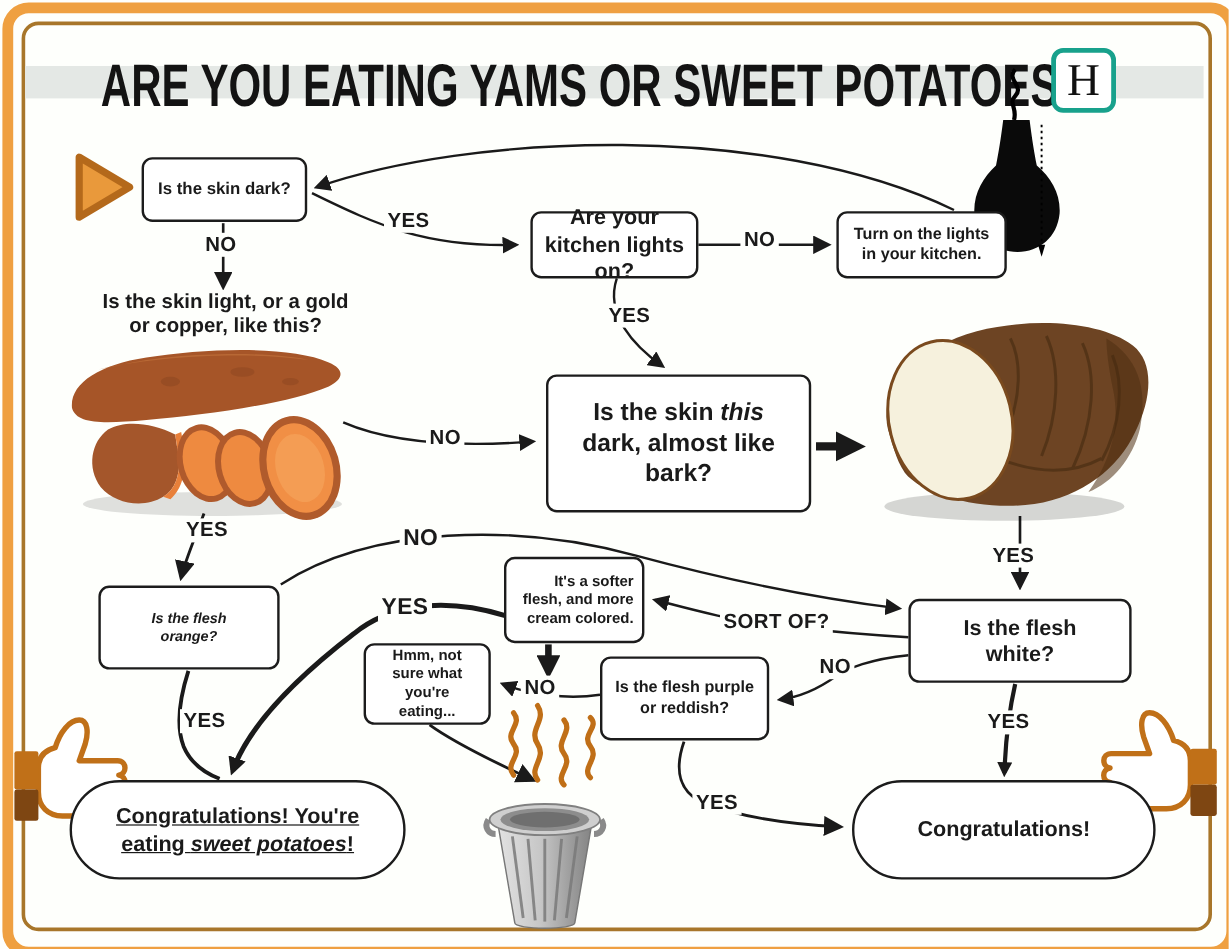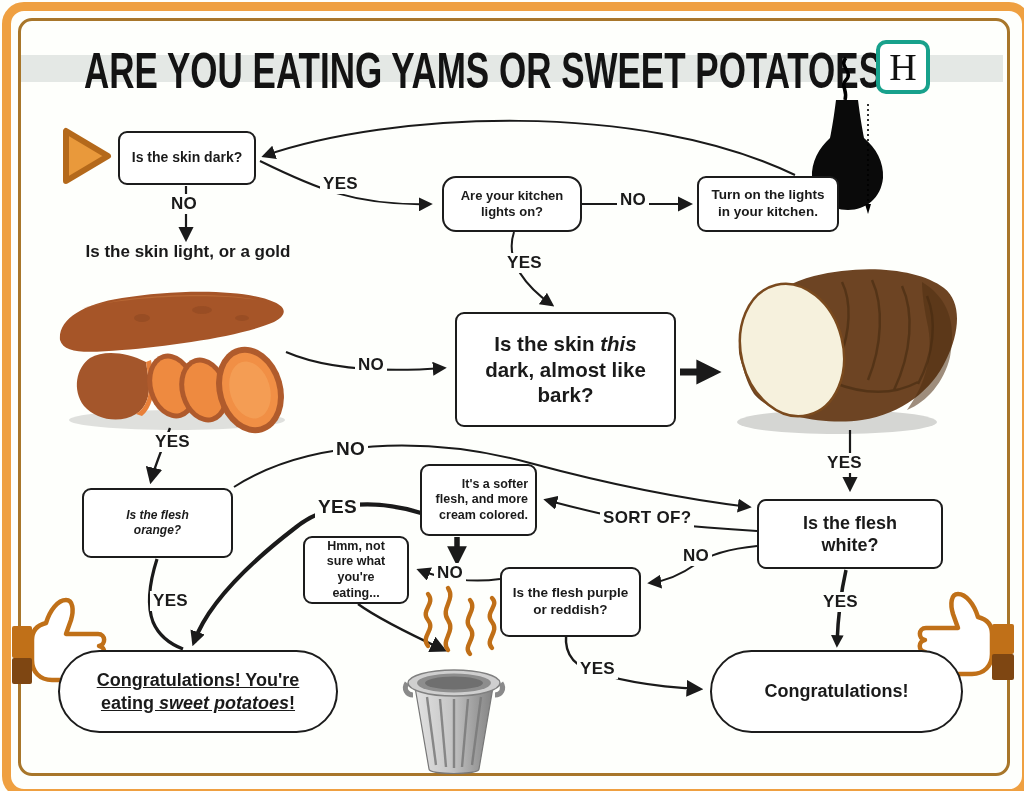--- a/index.html
+++ b/index.html
@@ -174,27 +174,28 @@
       <path d="M 18,42 C 18,32 24,27 32,25 C 36,12 44,2 52,2 C 59,2 60,12 57,22 L 52,36 L 84,36
                C 92,36 92,47 85,48 C 92,49 92,59 85,60 C 91,62 90,71 83,72 C 88,74 86,82 79,82
                L 38,82 C 26,82 18,74 18,62 Z" fill="#ffffff" stroke="#C07018" stroke-width="4.5" stroke-linejoin="round"></path>
       <rect x="-4" y="32" width="22" height="30" fill="#C07018" rx="2"></rect>
       <rect x="-4" y="62" width="22" height="26" fill="#7E4612" rx="2"></rect>
     </g>
   </svg>
 
   <div class="question">
     <div>Is the skin light, or a gold</div>
+    <div>or copper, like this?</div>
   </div>
 
   <div class="node" style="left:118px;top:131px;width:138px;height:54px;font-size:14px;">
     <span>Is the skin dark?</span>
     </div>
 
-  <div class="node" style="left:442px;top:176px;width:140px;height:56px;font-size:13px;border-radius:14px;">
+  <div class="node" style="left:442px;top:176px;width:140px;height:56px;font-size:18px;">
     <span>Are your kitchen lights on?</span>
     </div>
 
   <div class="node" style="left:697px;top:176px;width:142px;height:56px;font-size:13.5px;">
     <span>Turn on the lights in your kitchen.</span>
     </div>
 
   <div class="node" style="left:455px;top:312px;width:221px;height:115px;font-size:20.5px;padding:6px 15px;">
     <span><span>Is the skin </span><span class="em">this</span><span> dark, almost like bark?</span></span>
     </div>
@@ -204,21 +205,21 @@
     </div>
 
   <div class="node" style="left:420px;top:464px;width:117px;height:72px;font-size:12.5px;padding:4px 7px;text-align:right;">
     <span>It's a softer flesh, and more cream colored.</span>
     </div>
 
   <div class="node" style="left:303px;top:536px;width:106px;height:68px;font-size:12.5px;padding:4px 10px;">
     <span>Hmm, not sure what you're eating...</span>
     </div>
 
-  <div class="node" style="left:500px;top:547px;width:141px;height:70px;font-size:13.5px;margin-top:20px;">
+  <div class="node" style="left:500px;top:547px;width:141px;height:70px;font-size:13.5px;">
     <span>Is the flesh purple or reddish?</span>
     </div>
 
   <div class="node" style="left:757px;top:499px;width:186px;height:70px;font-size:18px;padding:20px 32px;">
     <span>Is the flesh white?</span>
     </div>
 
   <div class="node stadium" style="left:58px;top:650px;width:280px;height:83px;font-size:18px;text-decoration:underline;">
     <div>Congratulations! You're</div>
     <div><span>eating </span><span class="em">sweet potatoes</span><span>!</span></div>

